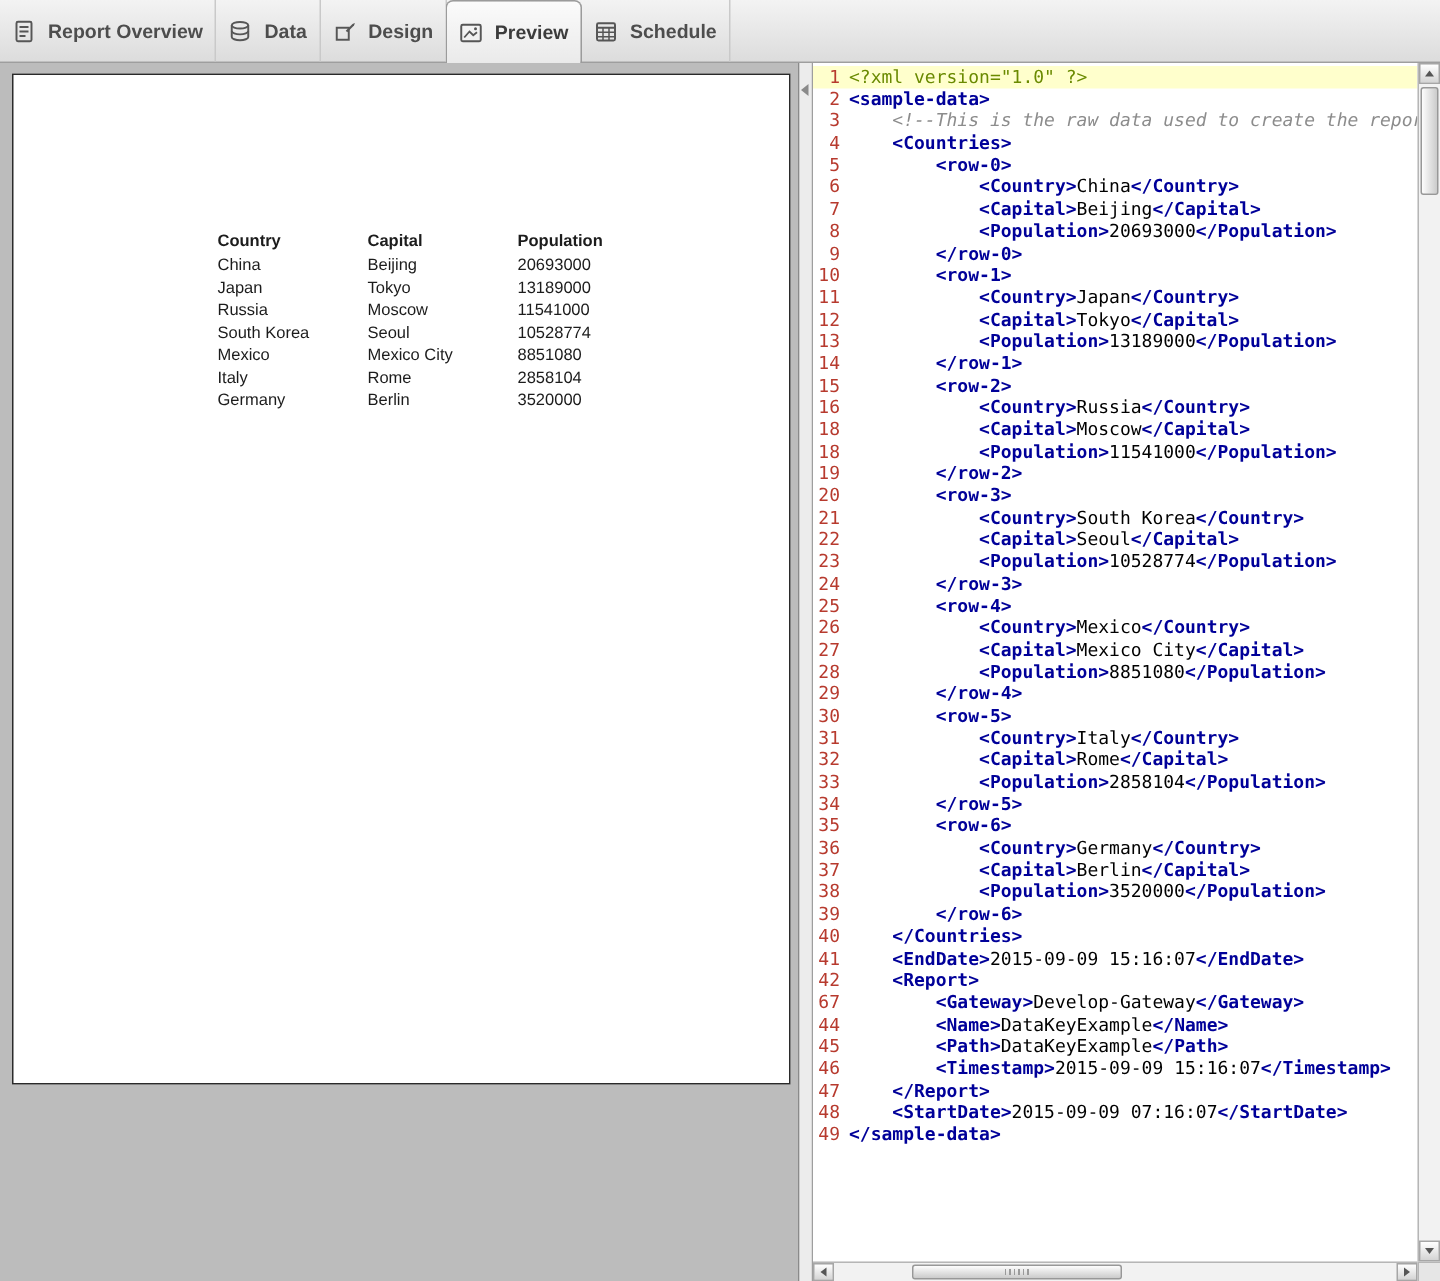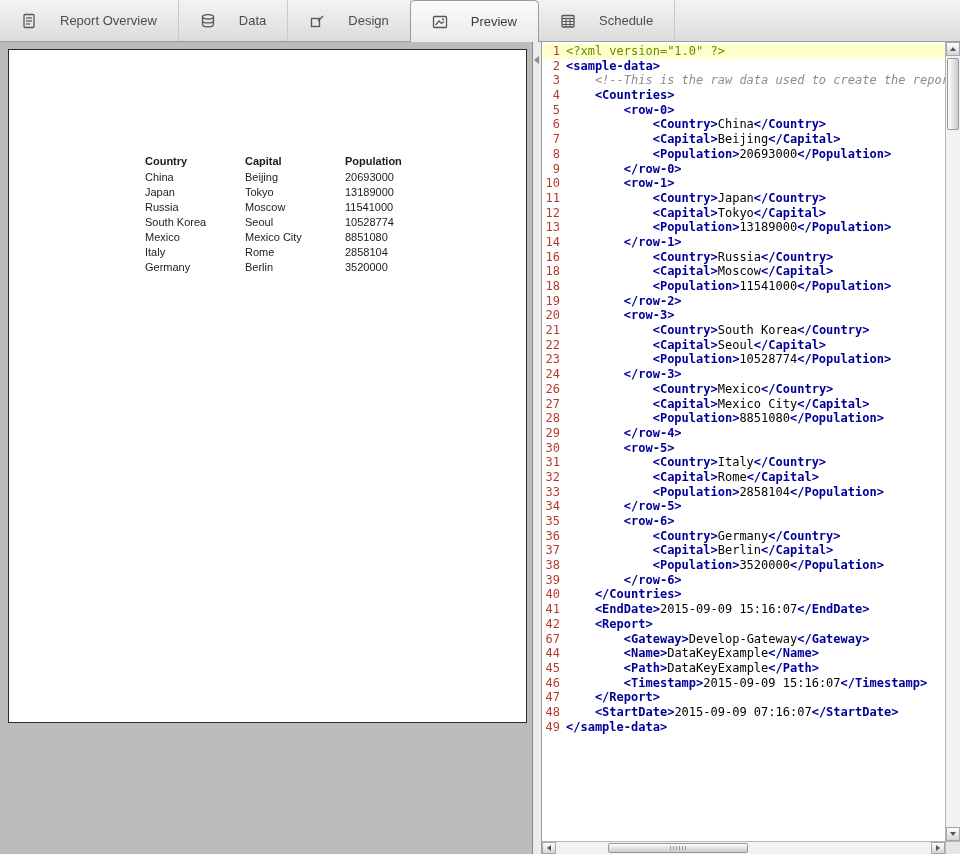--- a/index.html
+++ b/index.html
@@ -12,23 +12,23 @@
   .app { width: 960px; height: 854px; display: flex; flex-direction: column; }
 
   
   .tabbar {
     height: 41px; flex: none;
     background: linear-gradient(#f3f3f3, #dcdcdc);
     border-bottom: 1px solid #9e9e9e;
     display: flex; align-items: stretch;
   }
   .tab {
-    display: flex; align-items: center; gap: 23px;
-    padding: 0 21px;
-    font-size: 13px; font-weight: normal; color: #4d4d4d;
+    display: flex; align-items: center; gap: 8px;
+    padding: 0 8px;
+    font-size: 13px; font-weight: bold; color: #4d4d4d;
     border-right: 1px solid #c9c9c9;
     cursor: default; position: relative; box-sizing: border-box;
   }
   .tab.active {
     background: linear-gradient(#fbfbfb, #eaeaea);
     border: 1px solid #9b9b9b; border-bottom: none;
     border-radius: 5px 5px 0 0;
     margin-bottom: -1px; margin-left: -1px;
     color: #3c3c3c;
     text-align: center;
@@ -245,29 +245,31 @@
             <div class="code-line"><span class="ln">5</span><span class="t-tag">        &lt;row-0&gt;</span></div>
             <div class="code-line"><span class="ln">6</span><span class="t-tag">            &lt;Country&gt;</span><span class="t-text">China</span><span class="t-tag">&lt;/Country&gt;</span></div>
             <div class="code-line"><span class="ln">7</span><span class="t-tag">            &lt;Capital&gt;</span><span class="t-text">Beijing</span><span class="t-tag">&lt;/Capital&gt;</span></div>
             <div class="code-line"><span class="ln">8</span><span class="t-tag">            &lt;Population&gt;</span><span class="t-text">20693000</span><span class="t-tag">&lt;/Population&gt;</span></div>
             <div class="code-line"><span class="ln">9</span><span class="t-tag">        &lt;/row-0&gt;</span></div>
             <div class="code-line"><span class="ln">10</span><span class="t-tag">        &lt;row-1&gt;</span></div>
             <div class="code-line"><span class="ln">11</span><span class="t-tag">            &lt;Country&gt;</span><span class="t-text">Japan</span><span class="t-tag">&lt;/Country&gt;</span></div>
             <div class="code-line"><span class="ln">12</span><span class="t-tag">            &lt;Capital&gt;</span><span class="t-text">Tokyo</span><span class="t-tag">&lt;/Capital&gt;</span></div>
             <div class="code-line"><span class="ln">13</span><span class="t-tag">            &lt;Population&gt;</span><span class="t-text">13189000</span><span class="t-tag">&lt;/Population&gt;</span></div>
             <div class="code-line"><span class="ln">14</span><span class="t-tag">        &lt;/row-1&gt;</span></div>
+            <div class="code-line"><span class="ln">15</span><span class="t-tag">        &lt;row-2&gt;</span></div>
             <div class="code-line"><span class="ln">16</span><span class="t-tag">            &lt;Country&gt;</span><span class="t-text">Russia</span><span class="t-tag">&lt;/Country&gt;</span></div>
             <div class="code-line"><span class="ln">18</span><span class="t-tag">            &lt;Capital&gt;</span><span class="t-text">Moscow</span><span class="t-tag">&lt;/Capital&gt;</span></div>
             <div class="code-line"><span class="ln">18</span><span class="t-tag">            &lt;Population&gt;</span><span class="t-text">11541000</span><span class="t-tag">&lt;/Population&gt;</span></div>
             <div class="code-line"><span class="ln">19</span><span class="t-tag">        &lt;/row-2&gt;</span></div>
             <div class="code-line"><span class="ln">20</span><span class="t-tag">        &lt;row-3&gt;</span></div>
             <div class="code-line"><span class="ln">21</span><span class="t-tag">            &lt;Country&gt;</span><span class="t-text">South Korea</span><span class="t-tag">&lt;/Country&gt;</span></div>
             <div class="code-line"><span class="ln">22</span><span class="t-tag">            &lt;Capital&gt;</span><span class="t-text">Seoul</span><span class="t-tag">&lt;/Capital&gt;</span></div>
             <div class="code-line"><span class="ln">23</span><span class="t-tag">            &lt;Population&gt;</span><span class="t-text">10528774</span><span class="t-tag">&lt;/Population&gt;</span></div>
             <div class="code-line"><span class="ln">24</span><span class="t-tag">        &lt;/row-3&gt;</span></div>
+            <div class="code-line"><span class="ln">25</span><span class="t-tag">        &lt;row-4&gt;</span></div>
             <div class="code-line"><span class="ln">26</span><span class="t-tag">            &lt;Country&gt;</span><span class="t-text">Mexico</span><span class="t-tag">&lt;/Country&gt;</span></div>
             <div class="code-line"><span class="ln">27</span><span class="t-tag">            &lt;Capital&gt;</span><span class="t-text">Mexico City</span><span class="t-tag">&lt;/Capital&gt;</span></div>
             <div class="code-line"><span class="ln">28</span><span class="t-tag">            &lt;Population&gt;</span><span class="t-text">8851080</span><span class="t-tag">&lt;/Population&gt;</span></div>
             <div class="code-line"><span class="ln">29</span><span class="t-tag">        &lt;/row-4&gt;</span></div>
             <div class="code-line"><span class="ln">30</span><span class="t-tag">        &lt;row-5&gt;</span></div>
             <div class="code-line"><span class="ln">31</span><span class="t-tag">            &lt;Country&gt;</span><span class="t-text">Italy</span><span class="t-tag">&lt;/Country&gt;</span></div>
             <div class="code-line"><span class="ln">32</span><span class="t-tag">            &lt;Capital&gt;</span><span class="t-text">Rome</span><span class="t-tag">&lt;/Capital&gt;</span></div>
             <div class="code-line"><span class="ln">33</span><span class="t-tag">            &lt;Population&gt;</span><span class="t-text">2858104</span><span class="t-tag">&lt;/Population&gt;</span></div>
             <div class="code-line"><span class="ln">34</span><span class="t-tag">        &lt;/row-5&gt;</span></div>
             <div class="code-line"><span class="ln">35</span><span class="t-tag">        &lt;row-6&gt;</span></div>

